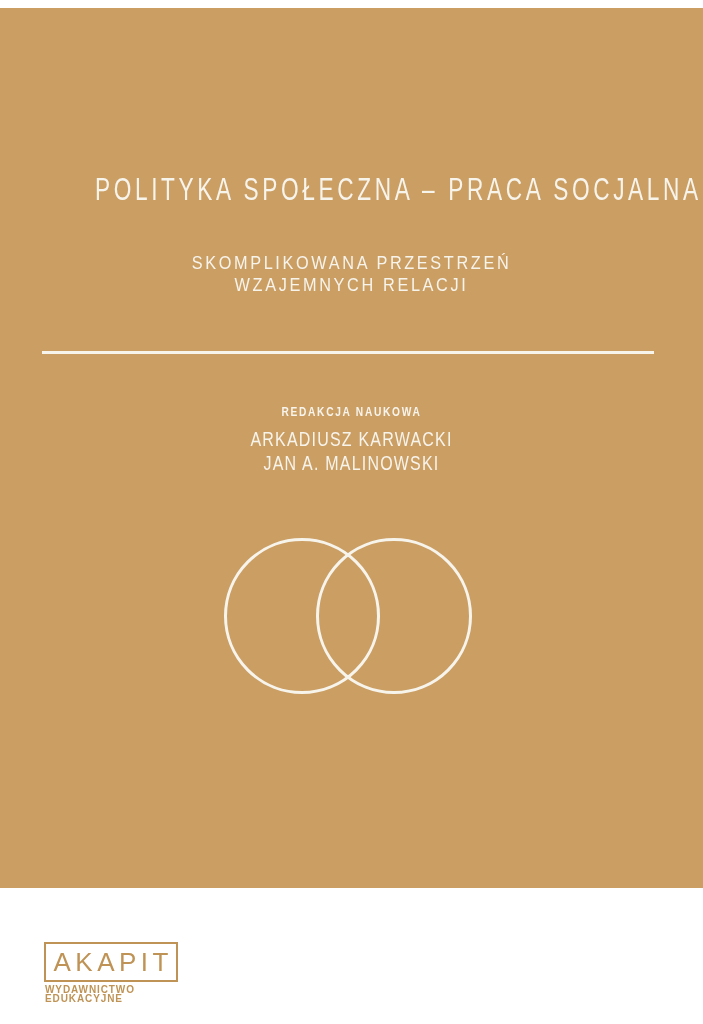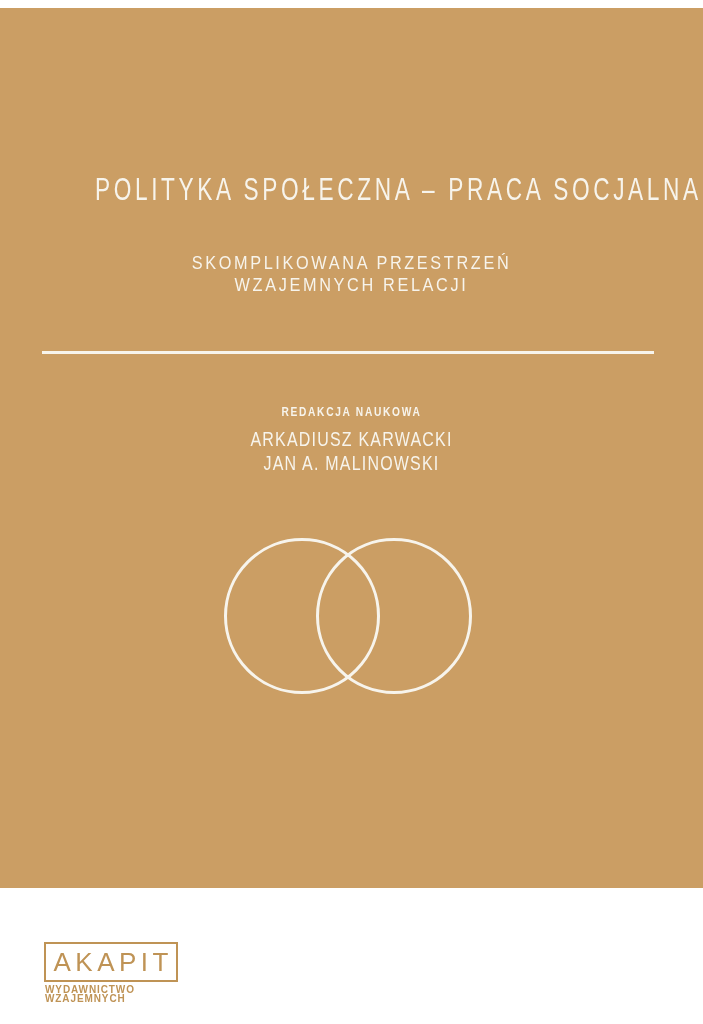--- a/index.html
+++ b/index.html
@@ -167,18 +167,18 @@
   </div>
 
   <div class="publisher-footer">
 
     <div class="publisher-logo-box">
       <span class="publisher-logo-text">AKAPIT</span>
     </div>
 
     <div class="publisher-imprint">
       <div>WYDAWNICTWO</div>
-      <div>WZAJEMNYCH</div>
+      <div>EDUKACYJNE</div>
     </div>
 
   </div>
 
 </div>
 
 </body></html>

